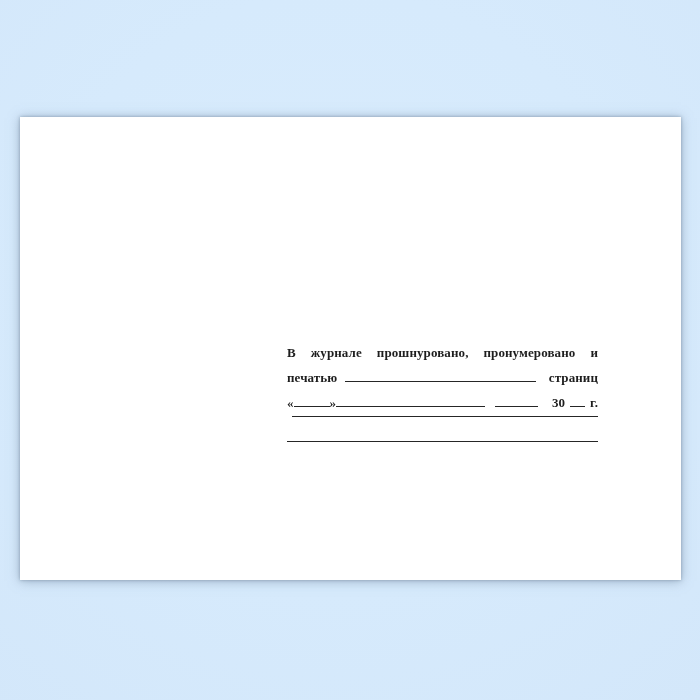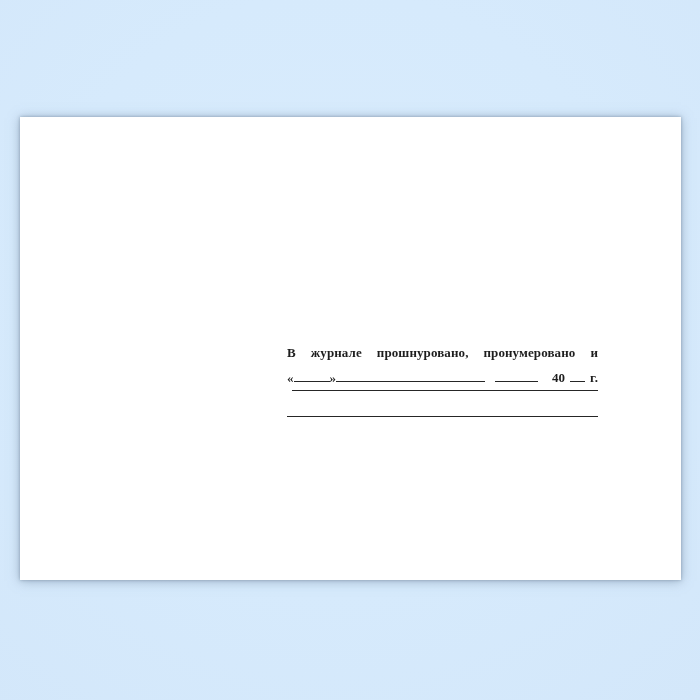--- a/index.html
+++ b/index.html
@@ -72,30 +72,37 @@
 </style>
 </head>
 <body>
 
 <div class="backdrop">
   <div class="sheet">
     <div class="cert">
 
       <div class="line justify">В журнале прошнуровано, пронумеровано и скреплено</div>
 
+      <div class="line flex">
+        <span>печатью</span>
+        <span class="sp8"></span>
+        <span class="blank grow"></span>
+        <span class="sp13"></span>
+        <span>страниц</span>
+      </div>
 
       <div class="line flex">
         <span>«</span>
         <span class="blank w36"></span>
         <span>»</span>
         <span class="blank grow"></span>
         <span class="sp10"></span>
         <span class="blank w43"></span>
         <span class="sp14"></span>
-        <span>40</span>
+        <span>30</span>
         <span class="sp5"></span>
         <span class="blank w15"></span>
         <span class="sp5"></span>
         <span>г.</span>
       </div>
 
       <div class="line flex">
         <span class="sp5"></span>
         <span class="blank grow"></span>
       </div>

